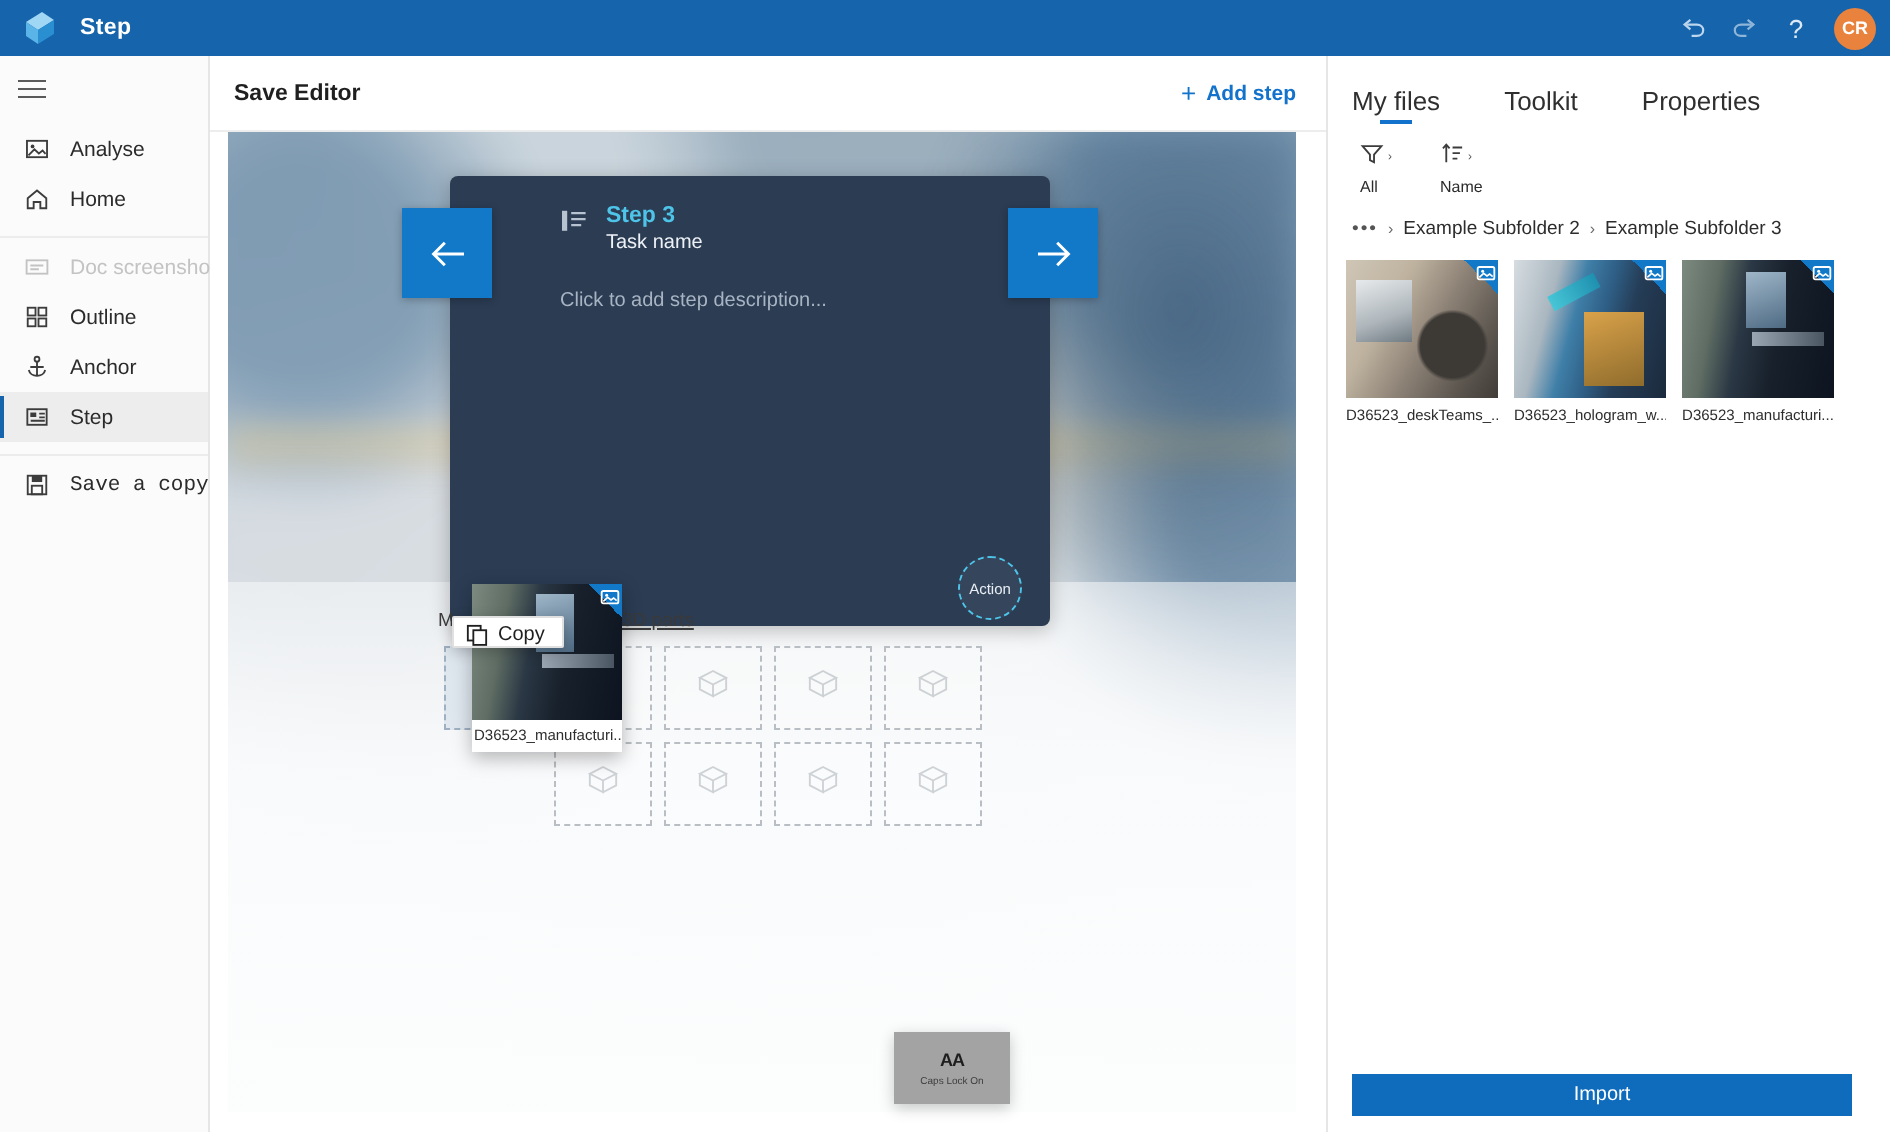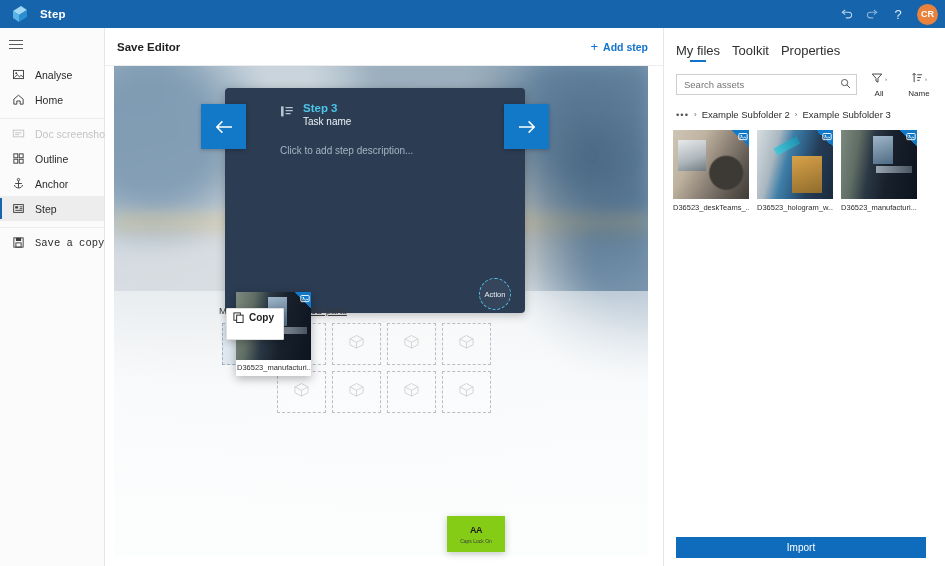--- a/index.html
+++ b/index.html
@@ -206,47 +206,46 @@
   }
   .dragitem .thumbname {
     font-size: 7.5px; color: #2d2d2d; text-align: center;
     padding: 3px 1px 4px; white-space: nowrap; overflow: hidden;
     background: #fff;
   }
   .copytip {
     position: absolute; left: 226px; top: 308px; z-index: 50;
     background: #ffffff; border: 1px solid #e0e0e0;
     box-shadow: 0 2px 7px rgba(0,0,0,.22);
-    padding: 3px 9px 16px 6px; display: flex; align-items: center;
+    padding: 3px 9px 0 6px; display: flex; align-items: center;
     border-radius: 1px;
-    font-weight: bold;
   }
   .copytip .ci { margin-right: 5px; display: flex; }
   .copytip .ctxt { font-size: 10px; color: #1f1f1f; }
 
   
   .capslock {
     position: absolute; left: 447px; top: 516px;
-    width: 58px; height: 36px; background: #84cc16;
+    width: 58px; height: 36px; background: #a3a3a3;
     box-shadow: 0 2px 7px rgba(0,0,0,.22);
     display: flex; flex-direction: column; align-items: center;
     justify-content: center; z-index: 60;
   }
   .capslock .aa { font-size: 9px; font-weight: bold; color: #1f1f1f; letter-spacing: -.5px; }
   .capslock .ct { font-size: 5px; color: #3d3d3d; margin-top: 3px; }
 
   
   .rpanel {
     position: absolute; top: 28px; left: 663px;
     width: 282px; height: 538px; background: #ffffff;
     border-left: 1px solid #e6e6e6;
   }
   .rp-tabs {
     display: flex; align-items: flex-end; height: 34px;
-    padding: 16px 0 0 12px; gap: 12px;
+    padding: 16px 0 0 12px; gap: 32px;
   }
   .rp-tab {
     font-size: 13px; color: #2f2f2f; padding-bottom: 4px;
     position: relative; cursor: pointer;
   }
   .rp-tab.active::after {
     content: ""; position: absolute; left: 14px; right: 14px; bottom: 0;
     height: 2px; background: #1373cc;
   }
   .rp-toolrow {
@@ -256,21 +255,21 @@
     flex: 1; height: 21px; border: 1px solid #cfcfcf; background: #fff;
     display: flex; align-items: center; padding: 0 5px 0 7px;
   }
   .searchbox input {
     flex: 1; border: none; outline: none; font-size: 9.5px;
     color: #2b2b2b; font-family: "Liberation Sans", sans-serif;
     background: transparent;
   }
   .searchbox input::placeholder { color: #767676; }
   .toolbtn {
-    width: 36px; display: flex; flex-direction: column; align-items: center;
+    width: 36px; display: flex; flex-direction: column; 
     margin-left: 4px; cursor: pointer;
   }
   .toolbtn .tb-ic { display: flex; align-items: center; }
   .toolbtn .chev { font-size: 6px; color: #555; margin-left: 2px; }
   .toolbtn .tlab { font-size: 8px; color: #2b2b2b; margin-top: 1px; }
 
   .breadcrumb {
     display: flex; align-items: center; padding: 5px 10px 6px 12px;
     font-size: 9.5px; color: #2d2d2d; gap: 5px;
   }
@@ -599,29 +598,20 @@
 </div>
 
 <div class="rpanel">
   <div class="rp-tabs">
     <div class="rp-tab active">My files</div>
     <div class="rp-tab">Toolkit</div>
     <div class="rp-tab">Properties</div>
   </div>
 
   <div class="rp-toolrow">
-    <div class="searchbox">
-      <input type="text" placeholder="Search assets" style="">
-      <span>
-        <svg width="11" height="11" viewBox="0 0 12 12">
-            <circle cx="5" cy="5" r="3.4" fill="none" stroke="#4a4a4a" stroke-width="1"></circle>
-            <path d="M7.6 7.6 L11 11" stroke="#4a4a4a" stroke-width="1"></path>
-          </svg>
-      </span>
-    </div>
     <div class="toolbtn">
       <span class="tb-ic">
         <span>
           <svg width="12" height="12" viewBox="0 0 13 13">
               <path d="M1.4 2.2h10.2L7.6 6.8v4.2L5.4 9.8V6.8Z" fill="none" stroke="#3c3c3c" stroke-width="1"></path>
             </svg>
         </span>
         <span class="chev">›</span>
       </span>
       <span class="tlab">All</span>

